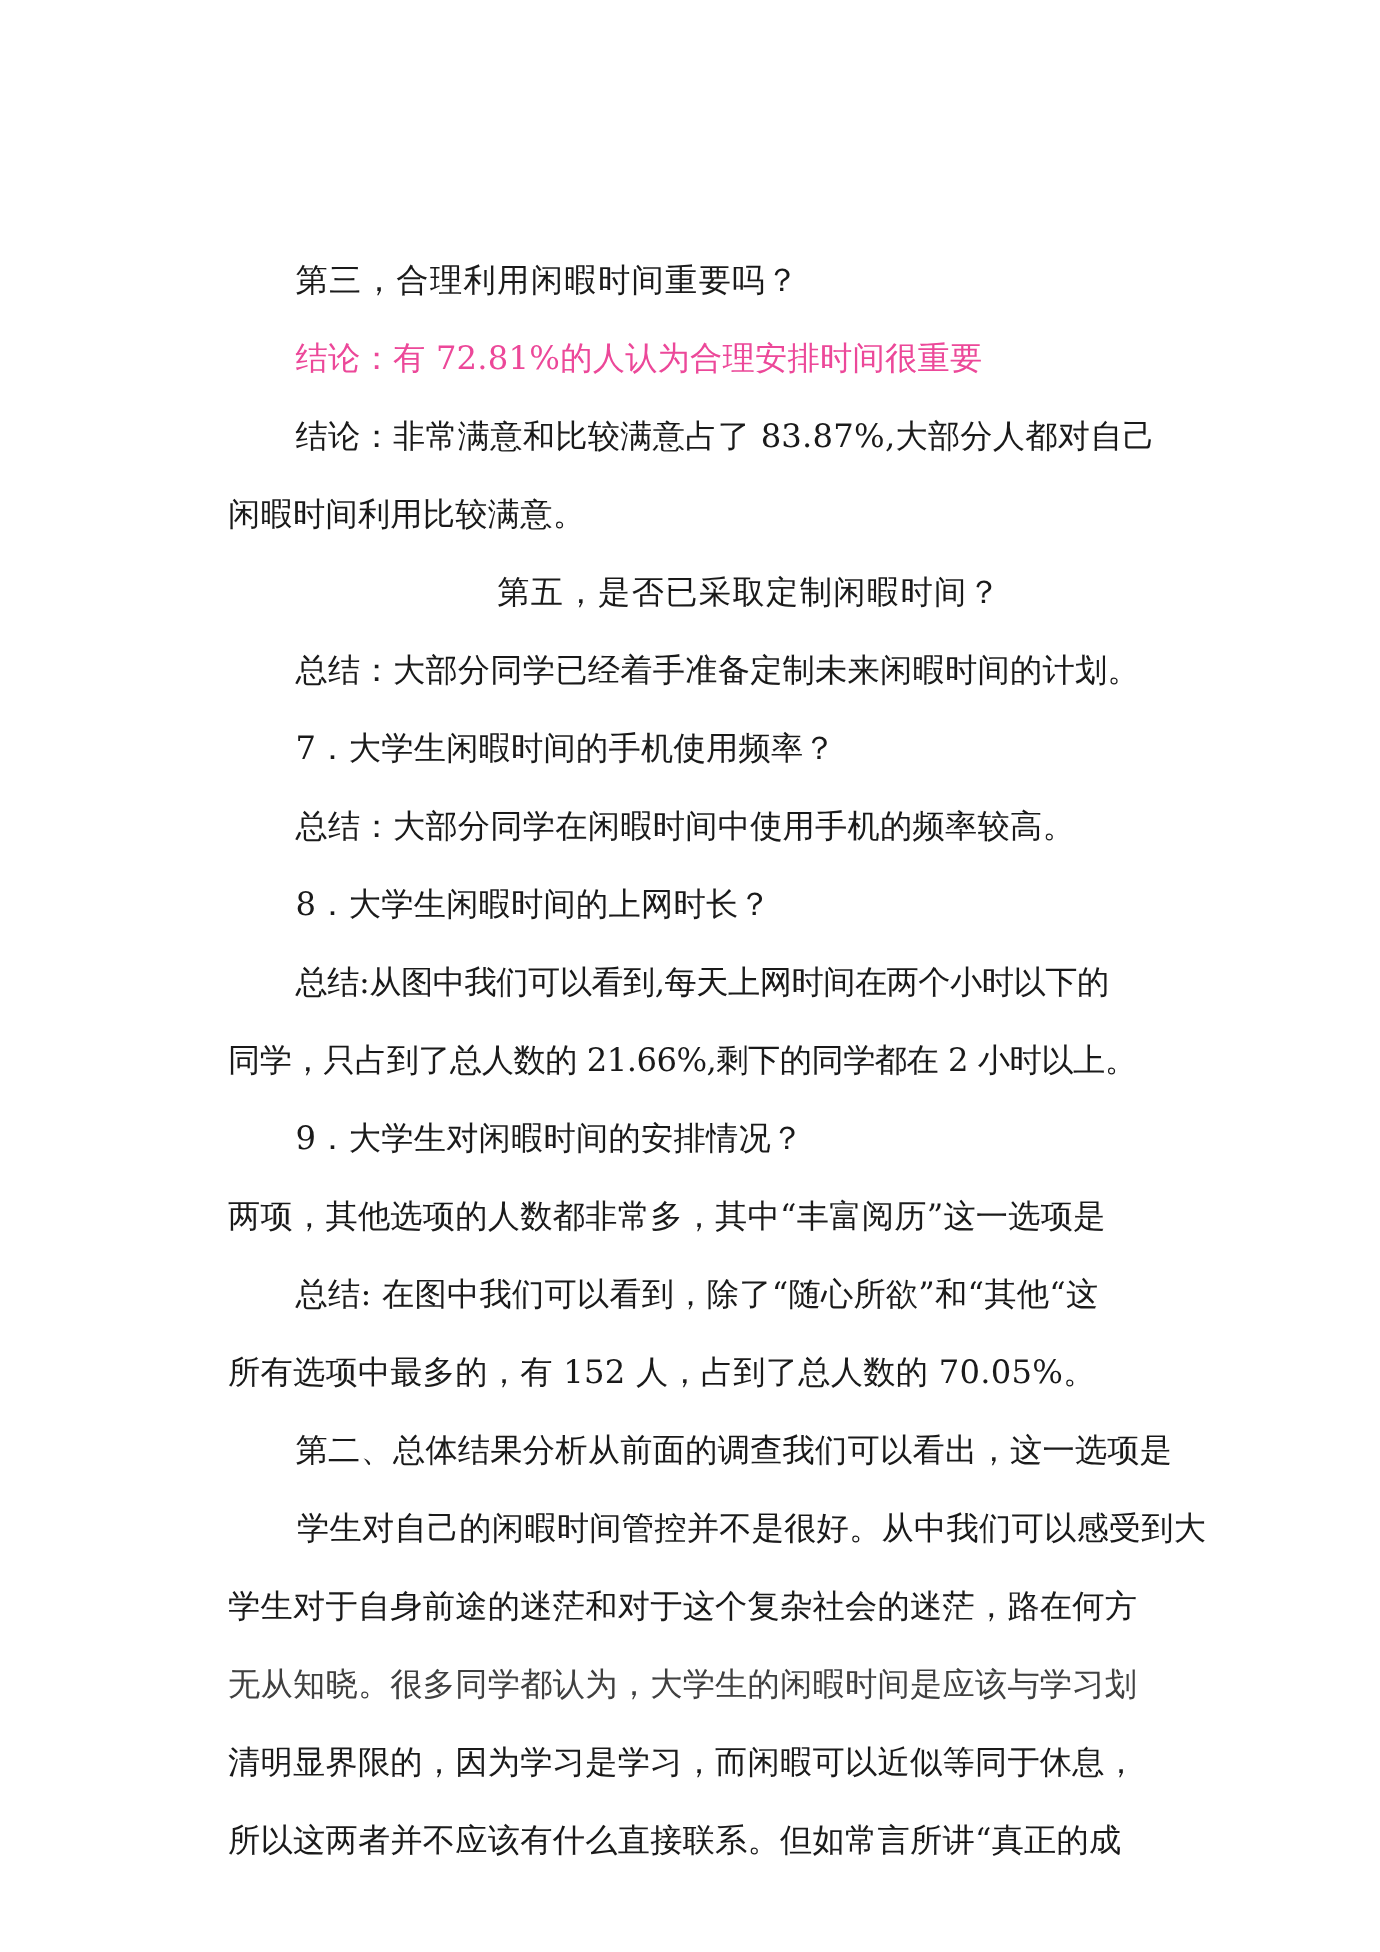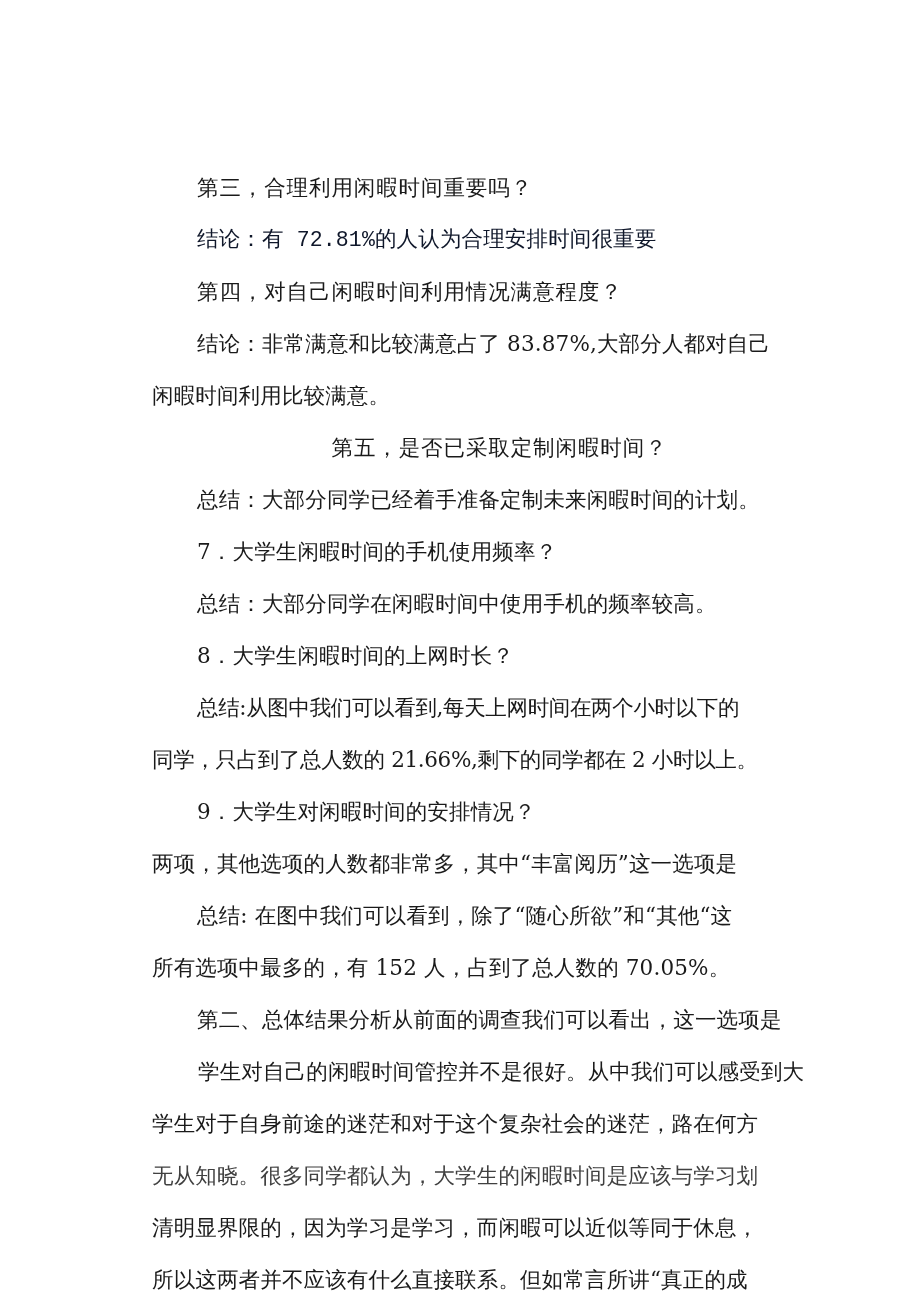--- a/index.html
+++ b/index.html
@@ -39,22 +39,21 @@
   .wide {
     letter-spacing: 0.9px;
   }
 </style>
 </head>
 <body>
 
 <div id="page" style="background: rgb(255, 255, 255);">
   <div id="text-body">
       <div class="doc-line indent wide" style="color: rgb(26, 26, 26);">第三，合理利用闲暇时间重要吗？</div>
-      <div class="doc-line indent" style="color: #0f172a; font-family: Liberation Mono, monospace;">结论：有 72.81%的人认为合理安排时间很重要</div>
-      <div class="doc-line indent wide" style="color: rgb(26, 26, 26);">第四，对自己闲暇时间利用情况满意程度？</div>
+      <div class="doc-line indent" style="color: #ec4899;">结论：有 72.81%的人认为合理安排时间很重要</div>
       <div class="doc-line indent" style="color: rgb(26, 26, 26);">结论：非常满意和比较满意占了 83.87%,大部分人都对自己</div>
       <div class="doc-line" style="color: rgb(26, 26, 26);">闲暇时间利用比较满意。</div>
       <div class="doc-line indent wide" style="color: rgb(26, 26, 26); text-align: center;">第五，是否已采取定制闲暇时间？</div>
       <div class="doc-line indent" style="color: rgb(26, 26, 26);">总结：大部分同学已经着手准备定制未来闲暇时间的计划。</div>
       <div class="doc-line indent" style="color: rgb(26, 26, 26);">7．大学生闲暇时间的手机使用频率？</div>
       <div class="doc-line indent" style="color: rgb(26, 26, 26);">总结：大部分同学在闲暇时间中使用手机的频率较高。</div>
       <div class="doc-line indent" style="color: rgb(26, 26, 26);">8．大学生闲暇时间的上网时长？</div>
       <div class="doc-line indent tight" style="color: rgb(26, 26, 26);">总结:从图中我们可以看到,每天上网时间在两个小时以下的</div>
       <div class="doc-line tight" style="color: rgb(26, 26, 26);">同学，只占到了总人数的 21.66%,剩下的同学都在 2 小时以上。</div>
       <div class="doc-line indent" style="color: rgb(26, 26, 26);">9．大学生对闲暇时间的安排情况？</div>

